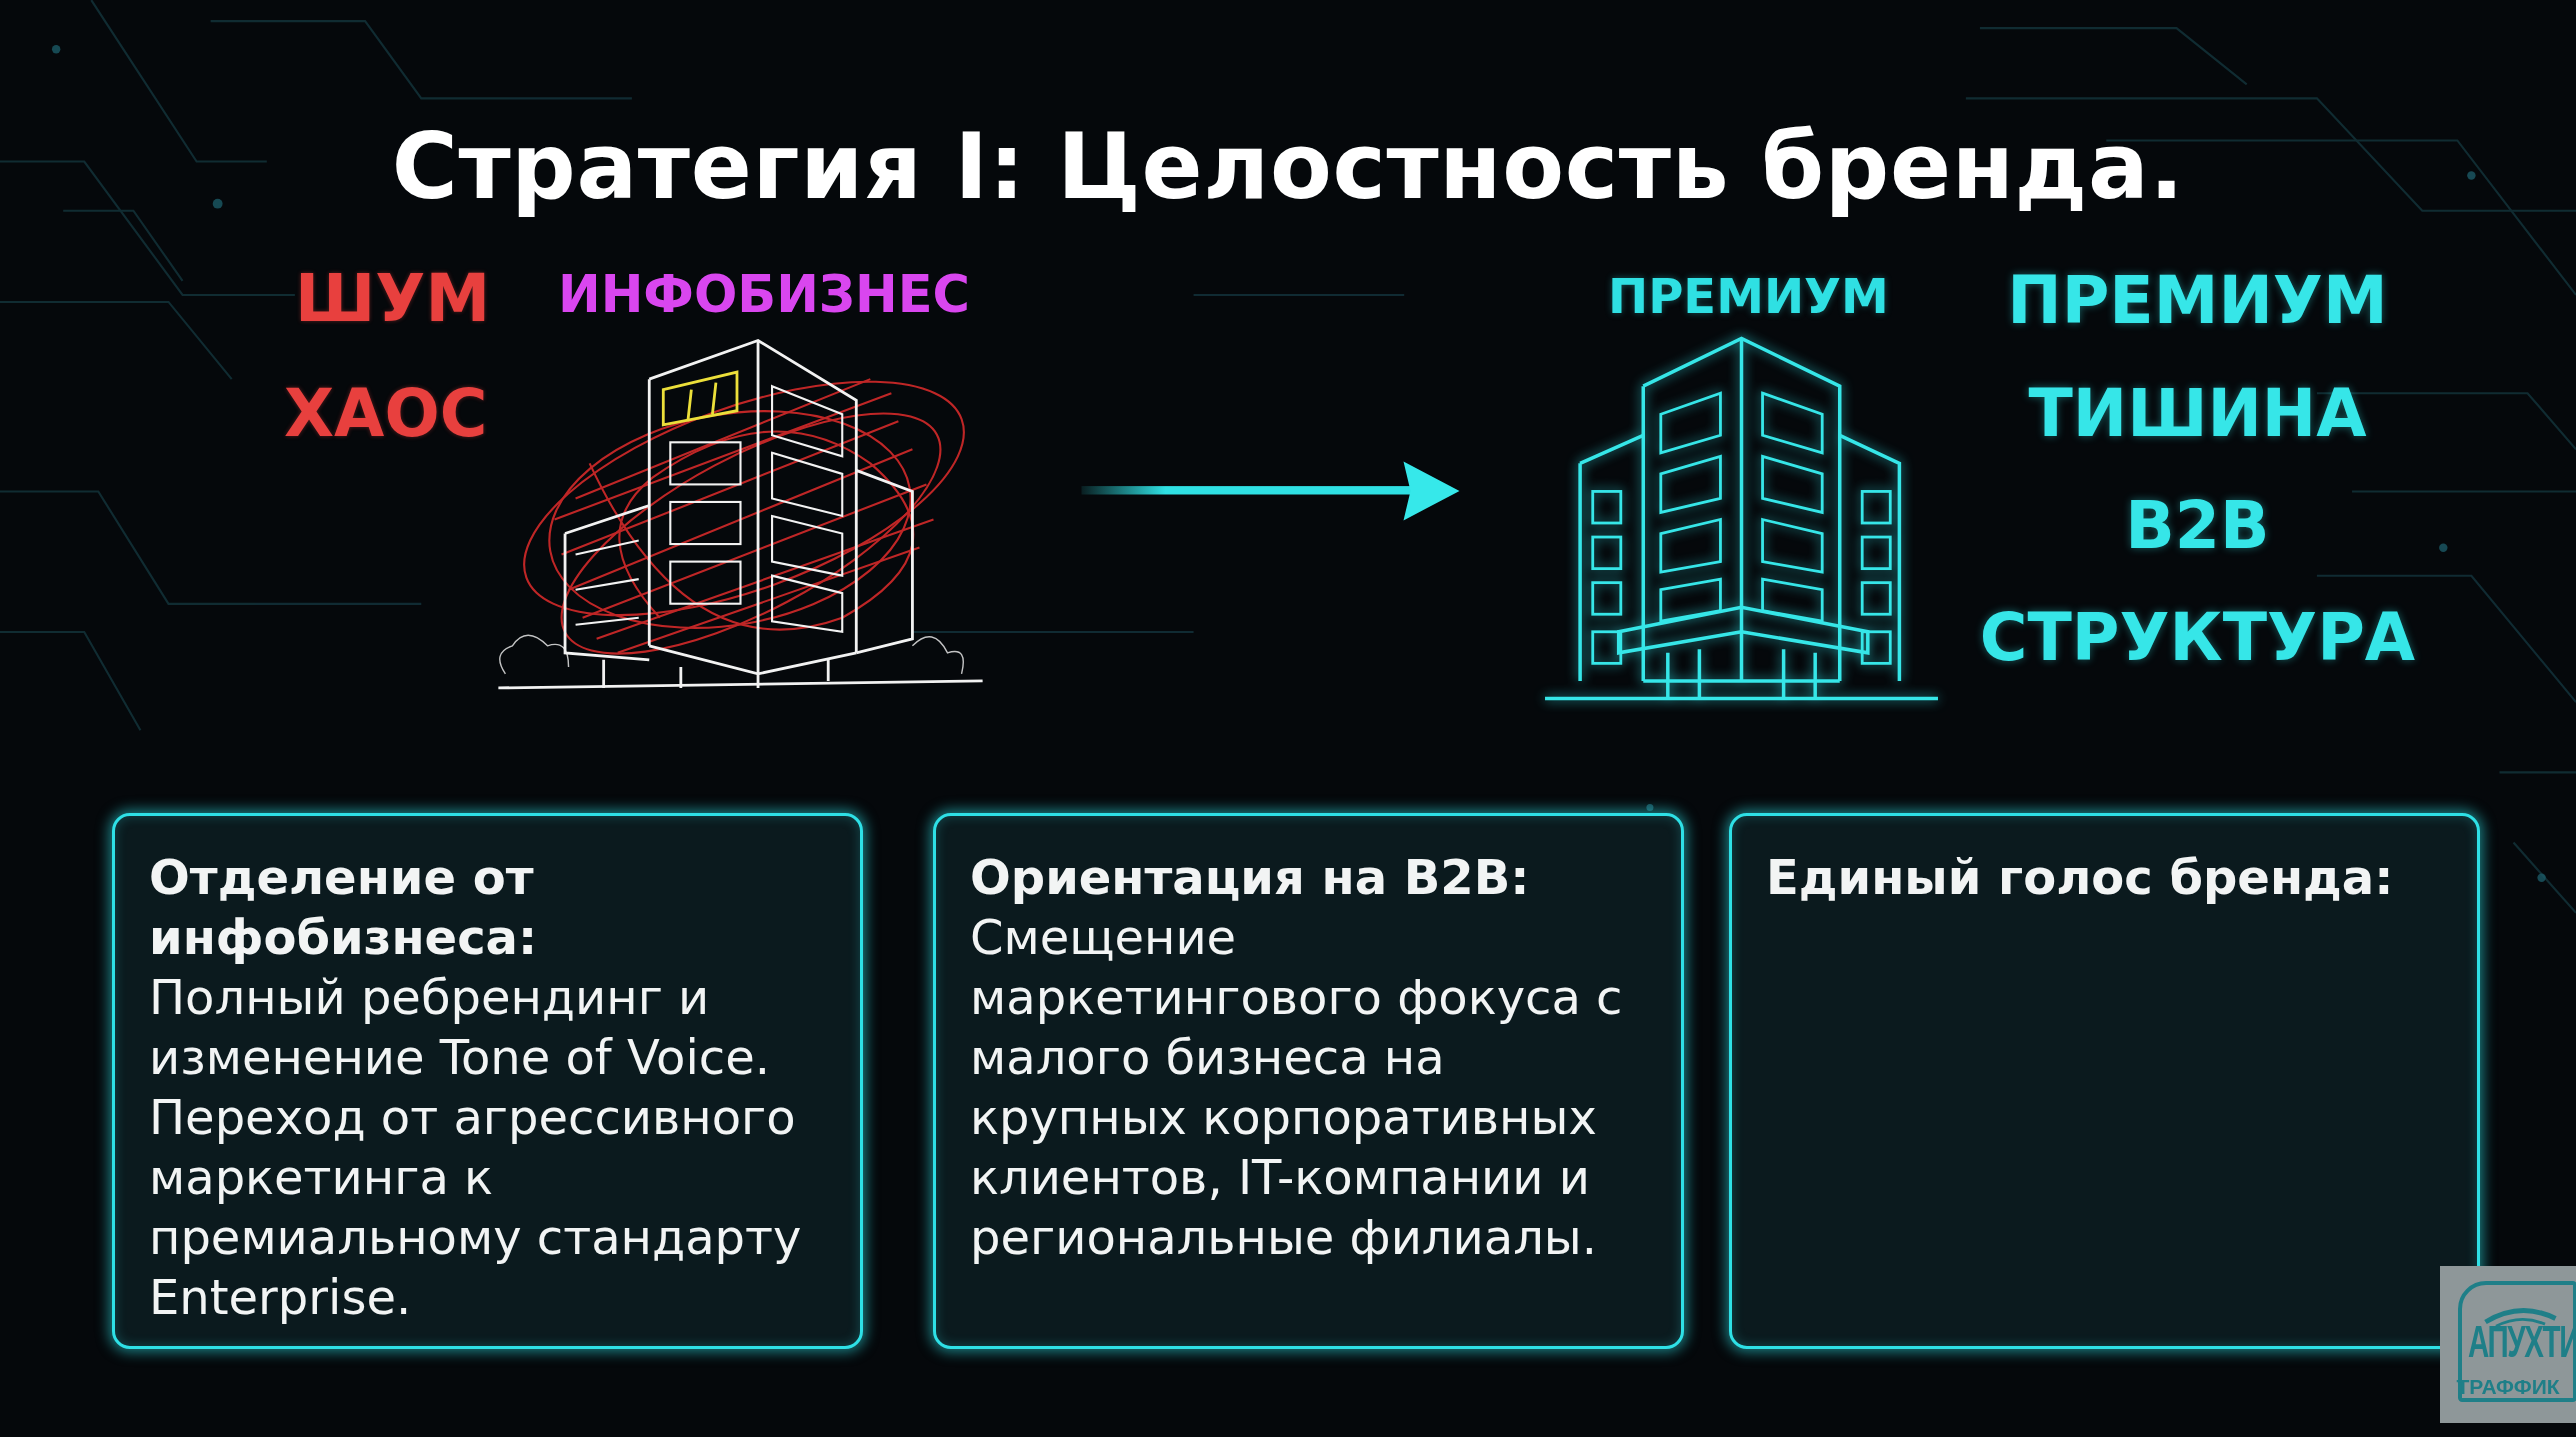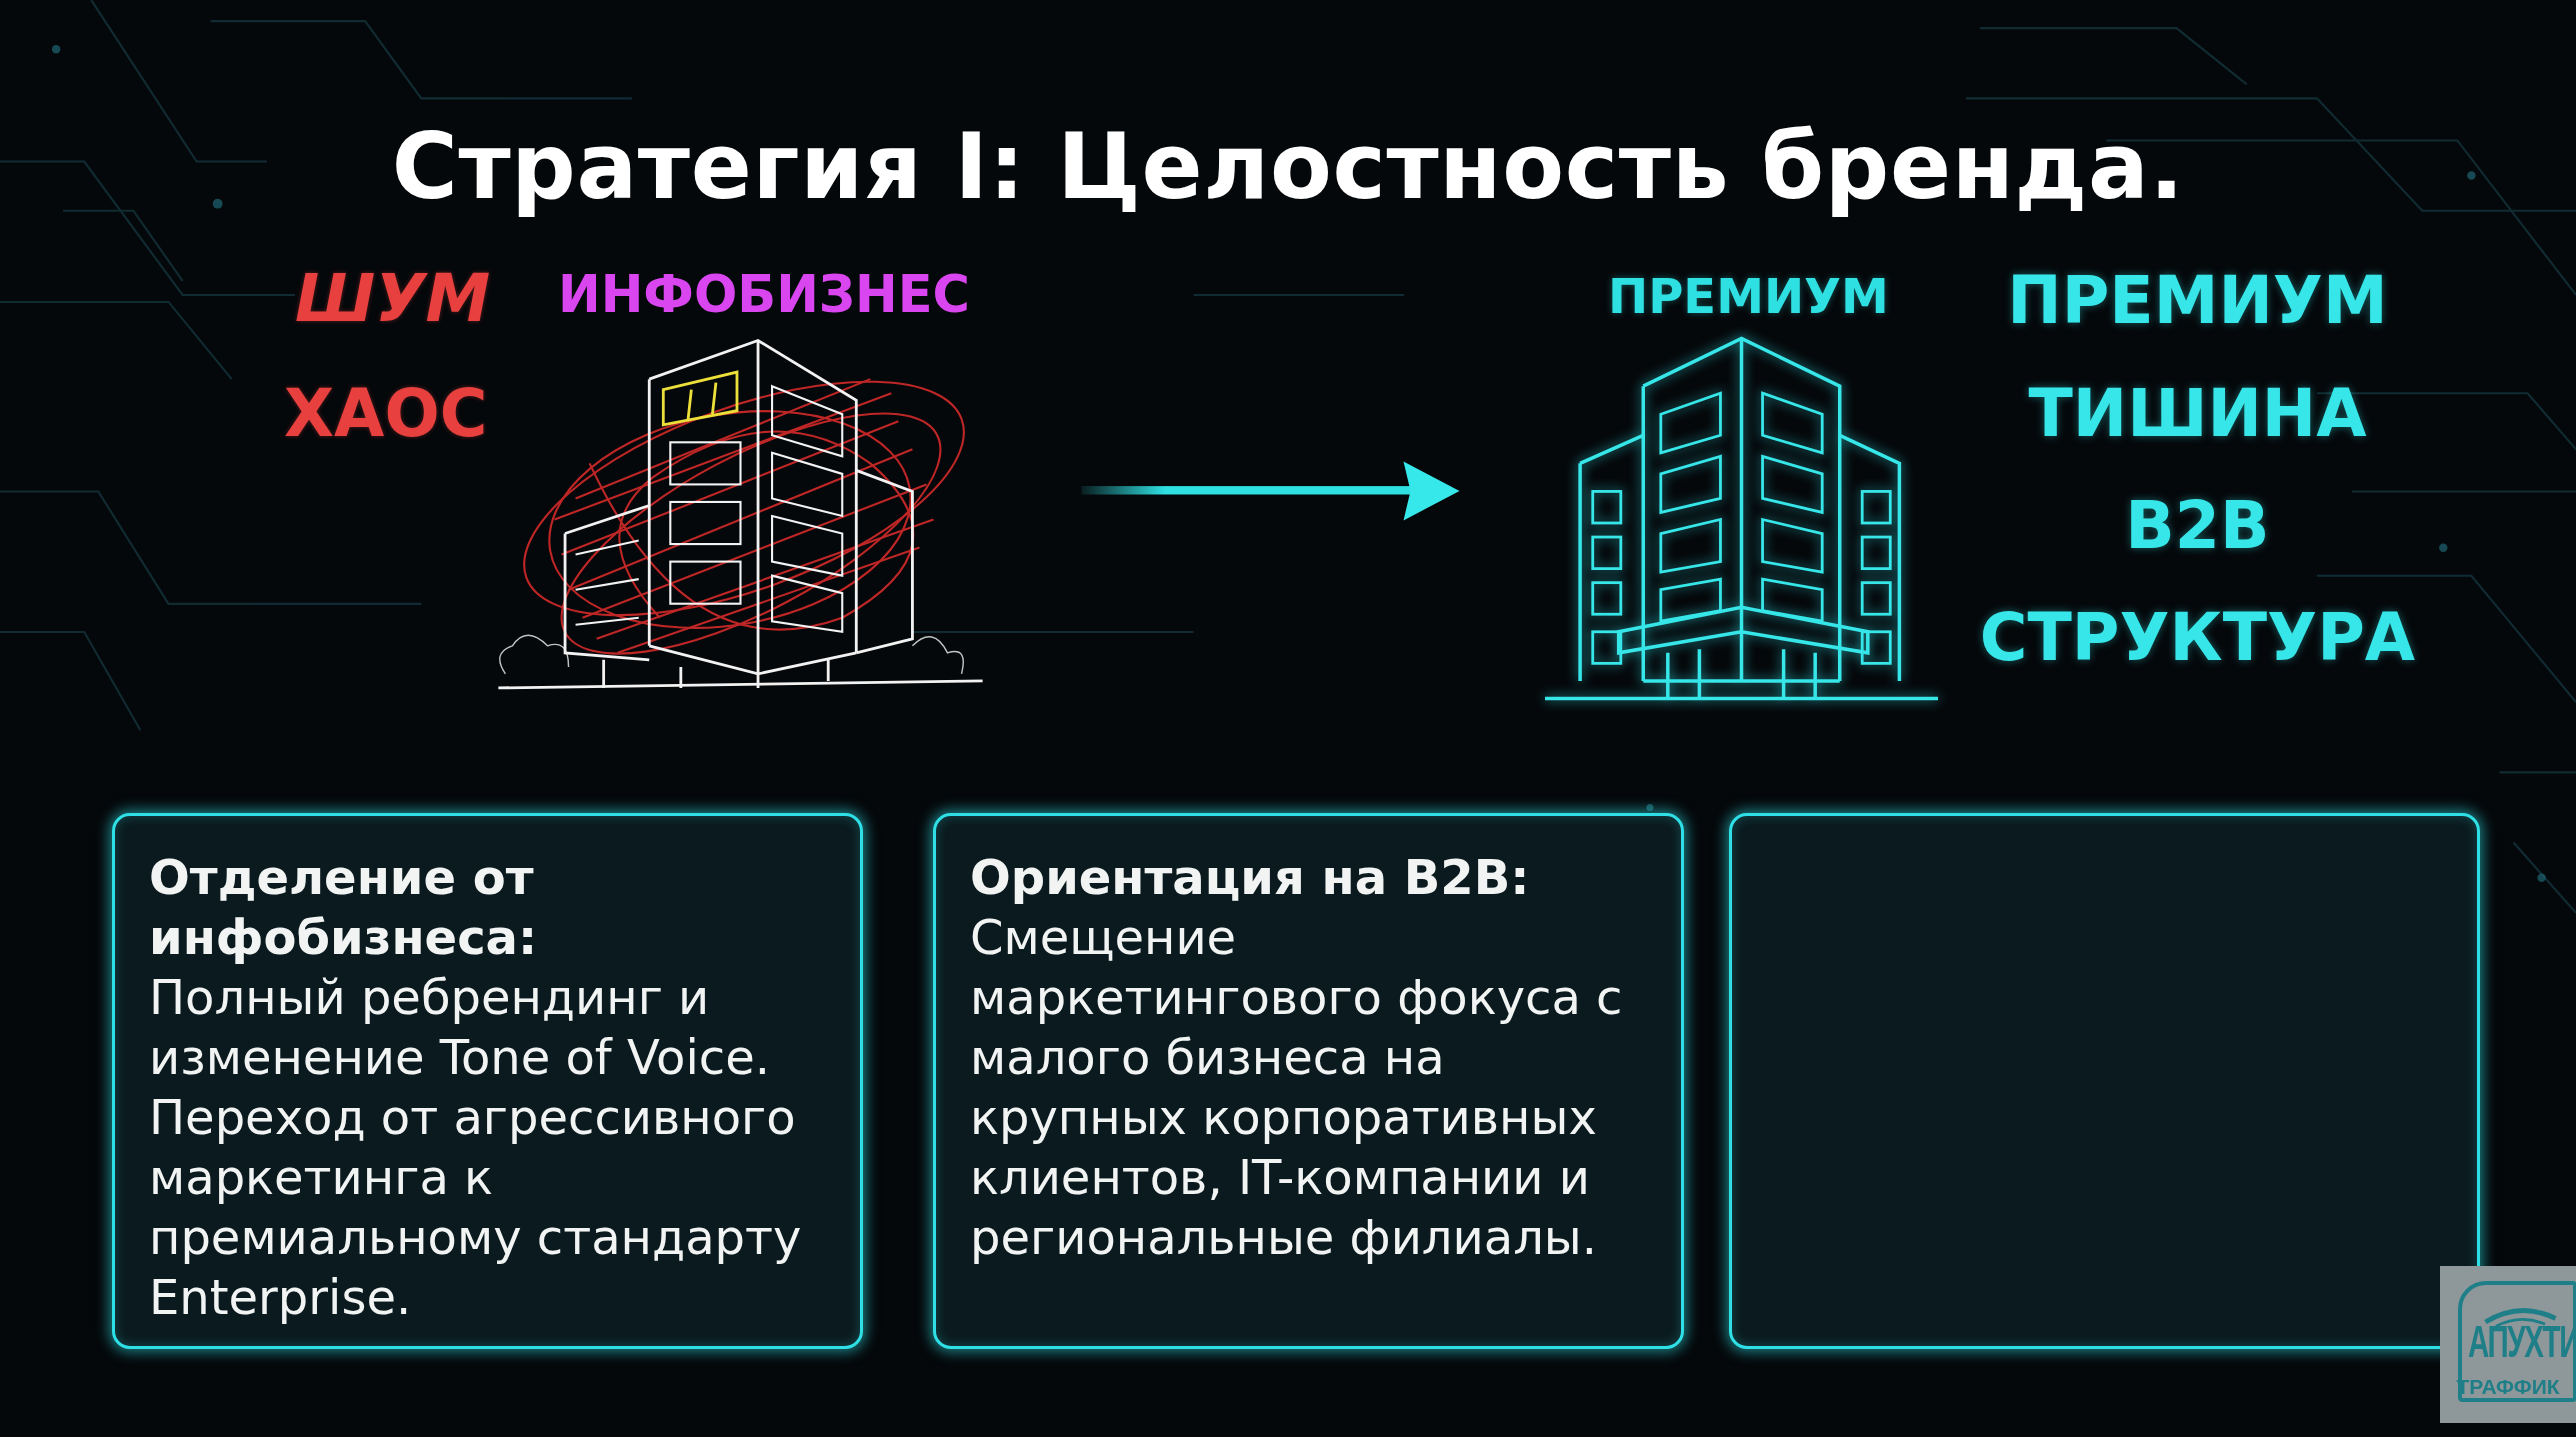--- a/index.html
+++ b/index.html
@@ -81,21 +81,21 @@
     <circle cx="310" cy="290" r="7"></circle>
     <circle cx="3520" cy="250" r="6"></circle>
     <circle cx="3480" cy="780" r="6"></circle>
     <circle cx="2350" cy="1150" r="5"></circle>
     <circle cx="3620" cy="1250" r="6"></circle>
   </g>
 </svg>
 
 <div class="layer title">Стратегия I: Целостность бренда.</div>
 
-<div class="word noise" style="left:295px; top:261px;font-style:italic;">ШУМ</div>
+<div class="word noise" style="left:295px; top:261px;">ШУМ</div>
 <div class="word noise" style="left:284px; top:376px;">ХАОС</div>
 <div class="word infob" style="left:558px; top:265px;">ИНФОБИЗНЕС</div>
 
 <svg class="sketch" viewBox="0 0 760 560">
   <g stroke="#d42a2a" stroke-width="3" fill="none" opacity="0.9">
     <ellipse cx="380" cy="250" rx="330" ry="130" transform="rotate(-20 380 250)"></ellipse>
     <ellipse cx="390" cy="300" rx="300" ry="110" transform="rotate(-28 390 300)"></ellipse>
     <ellipse cx="360" cy="280" rx="260" ry="150" transform="rotate(-10 360 280)"></ellipse>
     <path d="M120 330 L600 140 M130 380 L620 180 M150 420 L640 230 M170 450 L650 280 M110 280 L590 100 M200 470 L630 320 M140 250 L560 80"></path>
     <path d="M160 200 Q300 500 520 420 Q700 320 560 200 Q420 100 250 220 Q150 300 260 420"></path>
@@ -183,20 +183,21 @@
 
 <div class="card c1">
   <h3>Отделение от инфобизнеса:</h3>
   <p>Полный ребрендинг и изменение Tone of Voice. Переход от агрессивного маркетинга к премиальному стандарту Enterprise.</p>
 </div>
 <div class="card c2">
   <h3>Ориентация на B2B:</h3>
   <p>Смещение маркетингового фокуса с малого бизнеса на крупных корпоративных клиентов, IT-компании и региональные филиалы.</p>
 </div>
 <div class="card c3">
+  <h3>Единый голос бренда:</h3>
 </div>
 
 <div class="logo">
   <div class="frame"></div>
   <svg class="swoosh" viewBox="0 0 110 40">
     <path d="M5 30 Q55 0 105 25" stroke="#1f7f88" stroke-width="7" fill="none"></path>
     <path d="M20 36 Q55 18 90 33" stroke="#1f7f88" stroke-width="4" fill="none"></path>
   </svg>
   <div class="l1">АПУХТИН</div>
   <div class="l2">ТРАФФИК</div>

